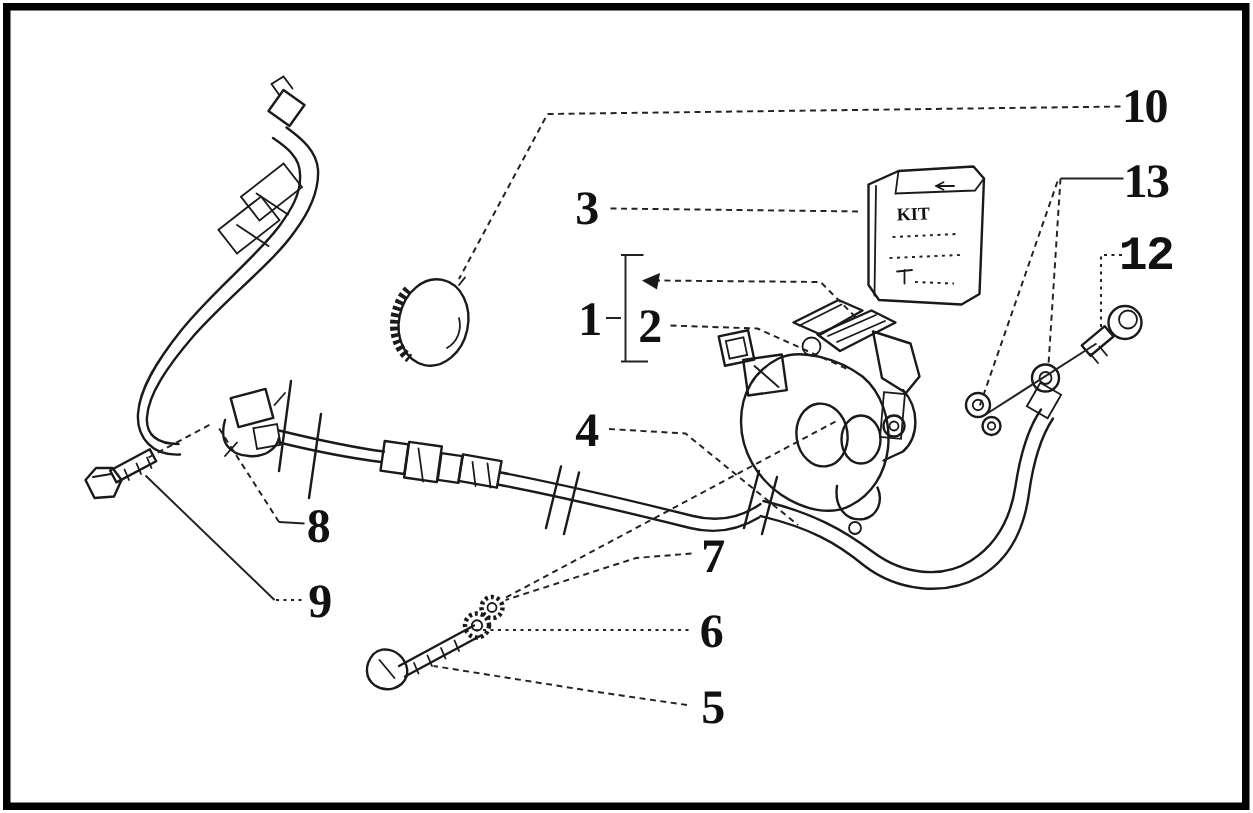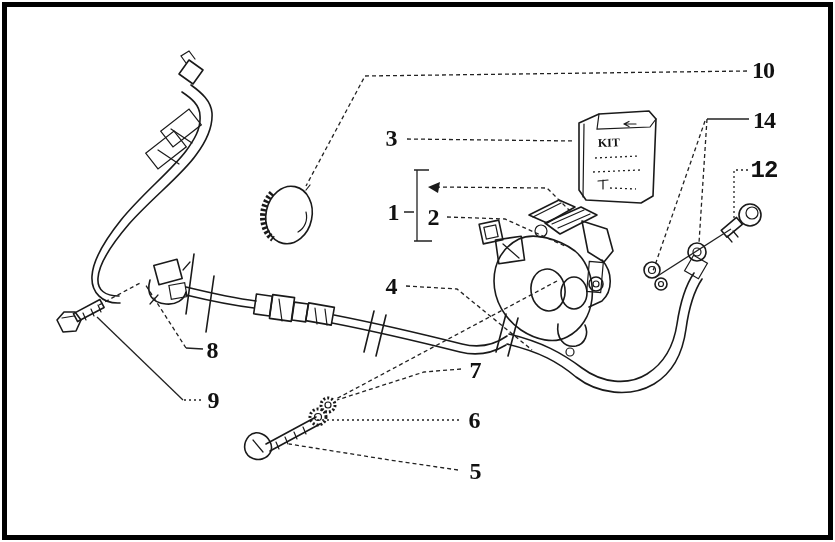--- a/index.html
+++ b/index.html
@@ -7,21 +7,21 @@
     width:835px;height:542px;position:relative;overflow:hidden;
     background:#ffffff;font-family:"Liberation Serif", serif;
   }
   .frame{
     position:absolute;left:2px;top:2px;right:2px;bottom:2px;
     border:5px solid #000;pointer-events:none;
   }
   #drawing{position:absolute;left:0;top:0;}
   .callout{
     position:absolute;transform:translate(-50%,-50%);
-    font-family:"Liberation Serif", serif;font-weight:700;font-size:24px;
+    font-family:"Liberation Serif", serif;font-weight:700;font-size:32px;
     color:#111;line-height:1;letter-spacing:-1px;user-select:none;
   }
   svg *{vector-effect:non-scaling-stroke;}
   .ln{stroke:#1a1a1a;fill:none;stroke-width:1.6;stroke-linecap:round;stroke-linejoin:round;}
   .th{stroke:#1a1a1a;fill:none;stroke-width:1.2;stroke-linecap:round;}
   .ld{stroke:#222;fill:none;stroke-width:1.3;stroke-dasharray:4 3;}
   .dt{stroke:#222;fill:none;stroke-width:1.3;stroke-dasharray:2 3;}
   .sd{stroke:#222;fill:none;stroke-width:1.3;}
   .fill{fill:#1a1a1a;stroke:none;}
   .kit-t{font-family:"Liberation Serif", serif;font-weight:700;font-size:12px;fill:#111;}
@@ -181,15 +181,15 @@
     <div class="callout" style="left: 393px; top: 212px;">1</div>
     <div class="callout" style="left: 433px; top: 217px;">2</div>
     <div class="callout" style="left: 391px; top: 138px;">3</div>
     <div class="callout" style="left: 391px; top: 286px;">4</div>
     <div class="callout" style="left: 475px; top: 471px;">5</div>
     <div class="callout" style="left: 474px; top: 420px;">6</div>
     <div class="callout" style="left: 475px; top: 370px;">7</div>
     <div class="callout" style="left: 212px; top: 350px;">8</div>
     <div class="callout" style="left: 213px; top: 400px;">9</div>
     <div class="callout" style="left: 763px; top: 70px;">10</div>
-    <div class="callout" style="left: 764px; top: 120px;">14</div>
+    <div class="callout" style="left: 764px; top: 120px;">13</div>
     <div class="callout" style="left: 764px; top: 171px; font-family: Liberation Mono, monospace;">12</div>
   </div>
 
 </body></html>

